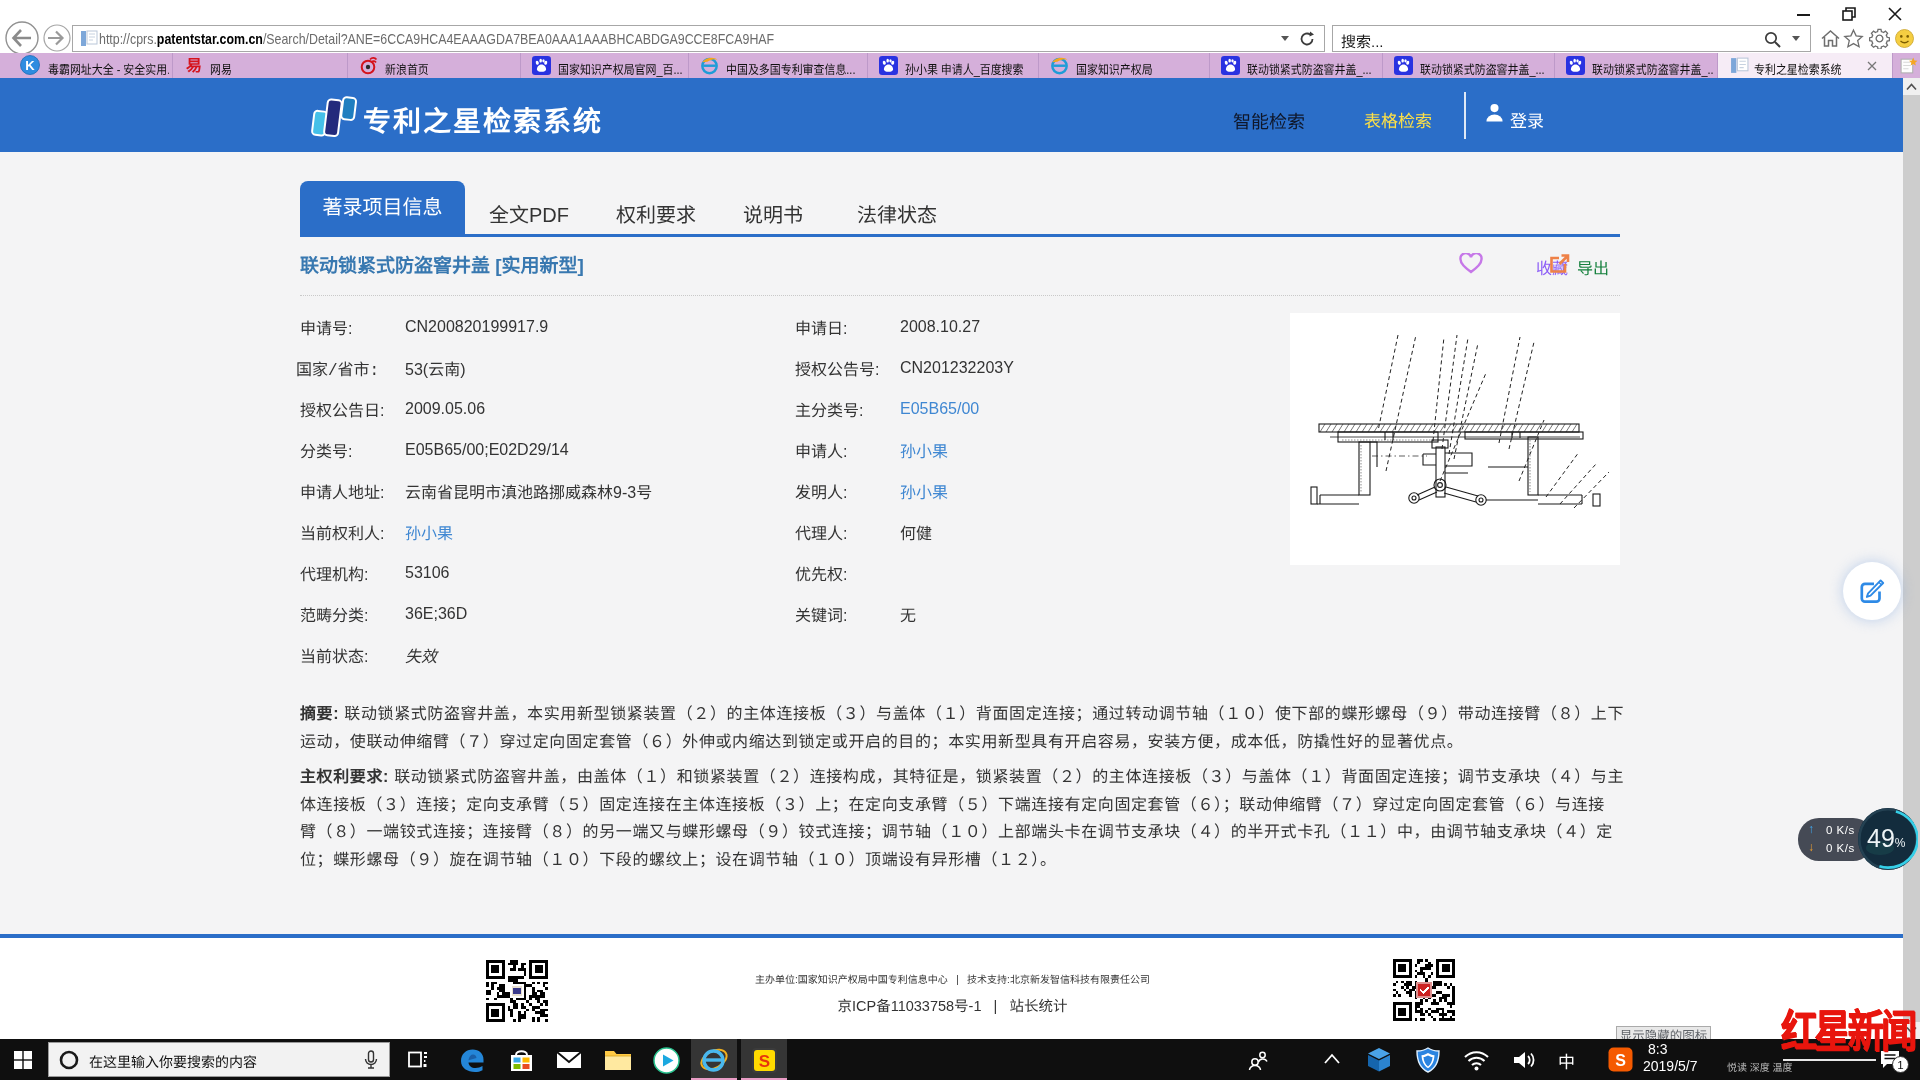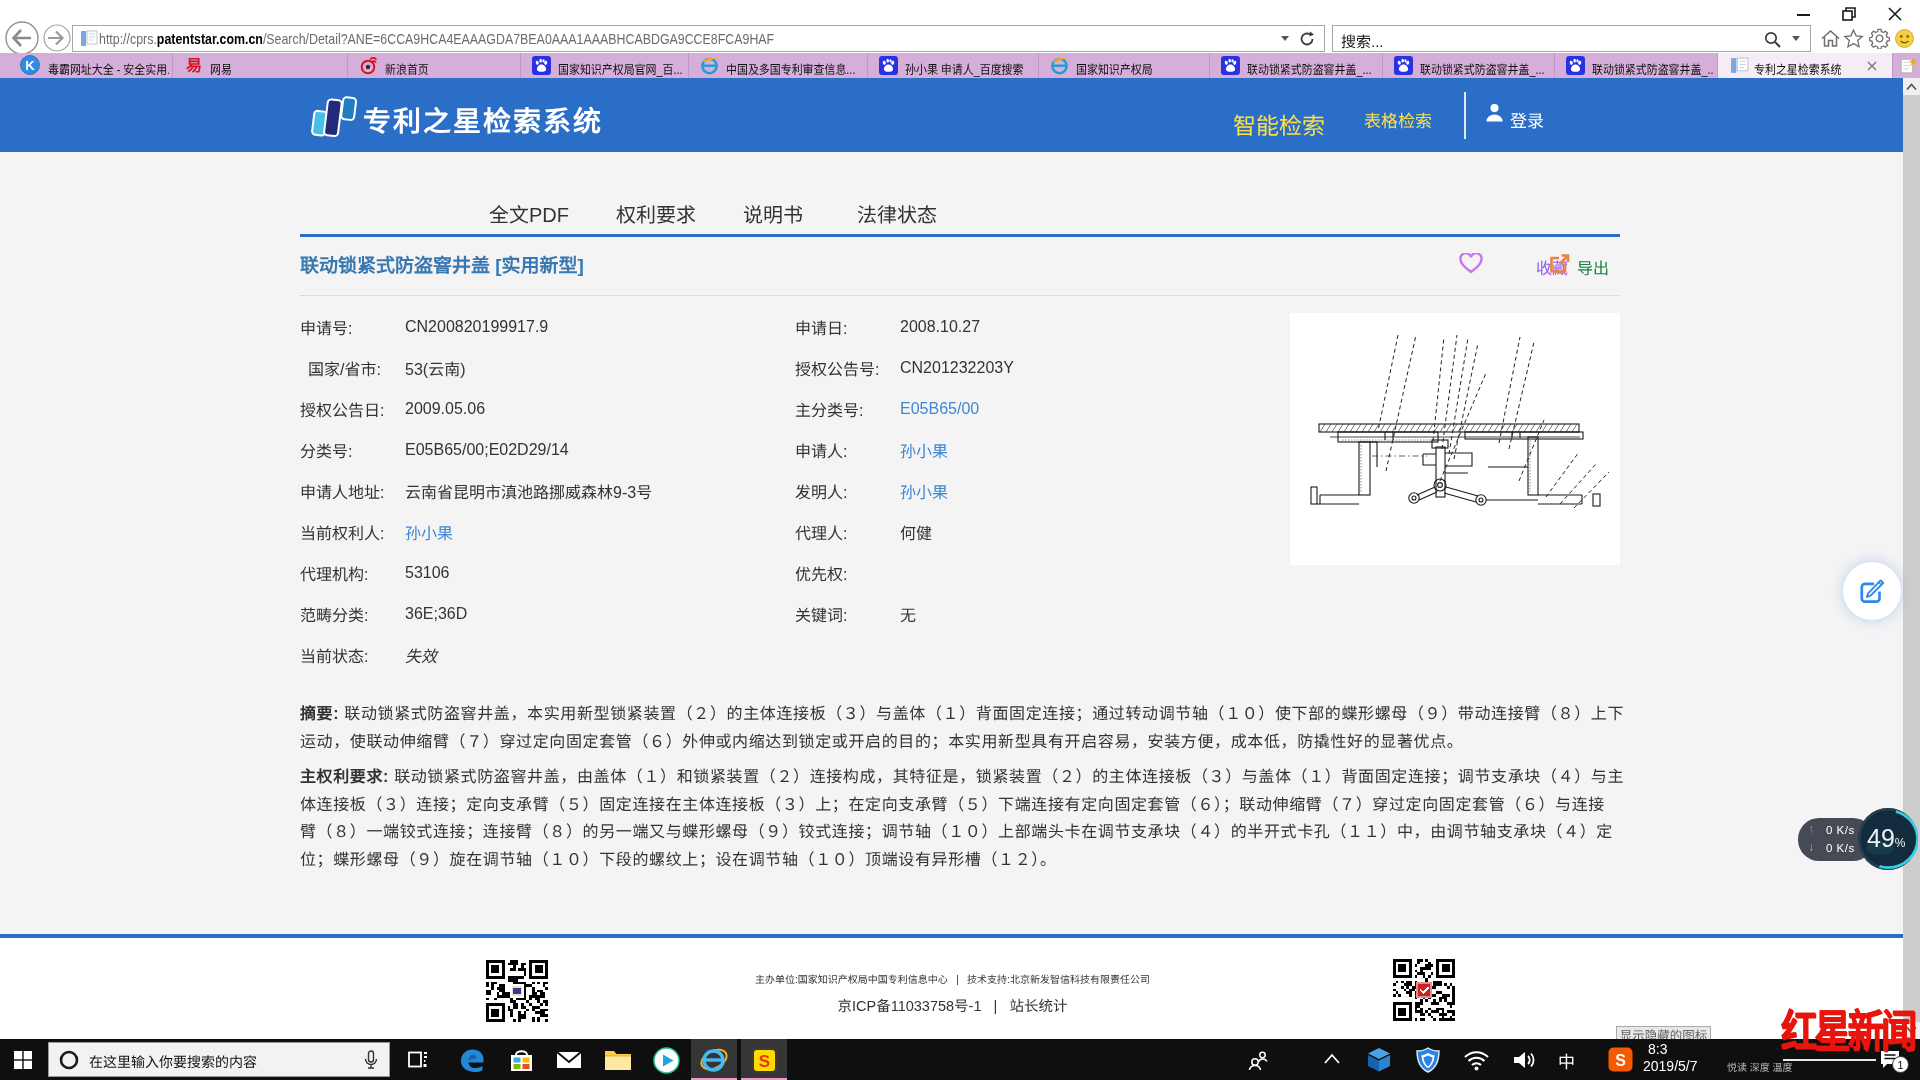--- a/index.html
+++ b/index.html
@@ -185,32 +185,33 @@
 <div class="abs" style="left:0;top:78px;width:1920px;height:74px;background:#2b6ec8;">
 
   <svg class="abs" style="left:310px;top:17px;" width="50" height="44" viewBox="0 0 50 44">
     <g transform="rotate(7 25 22)">
       <rect x="4" y="18" width="13" height="24" rx="3.5" fill="#45c0e8" stroke="#fff" stroke-width="2"></rect>
       <rect x="16" y="5" width="14" height="36" rx="3.5" fill="#232a7c" stroke="#fff" stroke-width="2"></rect>
       <rect x="31" y="1" width="13" height="22" rx="3.5" fill="#1f7ec0" stroke="#fff" stroke-width="2"></rect>
     </g>
   </svg>
   <div class="abs" style="left:363px;top:21px;font-size:28px;font-weight:bold;color:#fff;letter-spacing:2px;">专利之星检索系统</div>
-  <div class="abs" style="left:1233px;top:29px;font-size:23px;color:#fde047;">智能检索</div>
+  <div class="abs" style="left:1233px;top:29px;font-size:18px;color:#0f172a;">智能检索</div>
   <div class="abs" style="left:1364px;top:29px;font-size:17px;color:#fde047;">表格检索</div>
   <div class="abs" style="left:1464px;top:14px;width:1.5px;height:47px;background:rgba(255,255,255,0.85);"></div>
   <svg class="abs" style="left:1485px;top:25px;" width="19" height="19" viewBox="0 0 16 16">
     <circle cx="8" cy="4.3" r="3.4" fill="#fff"></circle>
     <path d="M1.2 15.5 a6.8 5.8 0 0 1 13.6 0 Z" fill="#fff"></path>
   </svg>
   <div class="abs" style="left:1510px;top:29px;font-size:17px;color:#fff;">登录</div>
 </div>
 
 <div class="abs" style="left:0;top:152px;width:1920px;height:782px;background:#f4f4f5;">
 
+  <div class="abs" style="left:300px;top:29px;width:165px;height:53px;background:#2b6ec8;color:#fff;font-size:20px;text-align:center;line-height:53px;border-radius:8px 8px 0 0;">著录项目信息</div>
   <div class="abs" style="left:0;top:0;font-size:20px;color:#333;">
     <span class="abs" style="left:489px;top:47px;white-space:nowrap;">全文PDF</span>
     <span class="abs" style="left:616px;top:47px;white-space:nowrap;">权利要求</span>
     <span class="abs" style="left:743px;top:47px;white-space:nowrap;">说明书</span>
     <span class="abs" style="left:857px;top:47px;white-space:nowrap;">法律状态</span>
   </div>
   <div class="abs" style="left:300px;top:82px;width:1320px;height:3px;background:#2b6ec8;"></div>
 
   <div class="abs" style="left:300px;top:98px;font-size:19px;font-weight:bold;color:#3878b0;">联动锁紧式防盗窨井盖 [实用新型]</div>
   <svg class="abs" style="left:1459px;top:101px;" width="24" height="22" viewBox="0 0 24 22">
@@ -219,21 +220,21 @@
   <div class="abs" style="left:1490px;top:103px;font-size:16px;color:#8b5cf6;margin-left:46px;">收藏</div>
   <svg class="abs" style="left:1549px;top:101px;" width="21" height="21" viewBox="0 0 21 21">
     <path d="M16 11 V18.5 H2.5 V5 H10" fill="none" stroke="#ee8147" stroke-width="2.6"></path>
     <path d="M12.5 2.5 H19 V9 M19 2.5 L10.5 11" fill="none" stroke="#ee8147" stroke-width="2.6"></path>
   </svg>
   <div class="abs" style="left:1577px;top:103px;font-size:16px;color:#15803d;">导出</div>
   <div class="abs" style="left:300px;top:143px;width:1320px;height:0;border-top:1px dotted #c9c9c9;"></div>
 
   <div class="abs" style="left:300px;top:163px;font-size:16px;color:#333;">申请号:</div>
 <div class="abs" style="left:405px;top:166px;font-size:16px;color:#333;">CN200820199917.9</div>
-<div class="abs" style="left:308px;top:204px;font-size:16px;color:#333;">国家/省市:</div>
+<div class="abs" style="left:296px;top:204px;font-size:16px;color:#333;font-family:Liberation Mono, monospace;">国家/省市:</div>
 <div class="abs" style="left:405px;top:204px;font-size:16px;color:#333;">53(云南)</div>
 <div class="abs" style="left:300px;top:245px;font-size:16px;color:#333;">授权公告日:</div>
 <div class="abs" style="left:405px;top:248px;font-size:16px;color:#333;">2009.05.06</div>
 <div class="abs" style="left:300px;top:286px;font-size:16px;color:#333;">分类号:</div>
 <div class="abs" style="left:405px;top:289px;font-size:16px;color:#333;">E05B65/00;E02D29/14</div>
 <div class="abs" style="left:300px;top:327px;font-size:16px;color:#333;">申请人地址:</div>
 <div class="abs" style="left:405px;top:327px;font-size:16px;color:#333;">云南省昆明市滇池路挪威森林9-3号</div>
 <div class="abs" style="left:300px;top:368px;font-size:16px;color:#333;">当前权利人:</div>
 <div class="abs" style="left:405px;top:368px;font-size:16px;color:#3f87d2;">孙小果</div>
 <div class="abs" style="left:300px;top:409px;font-size:16px;color:#333;">代理机构:</div>

